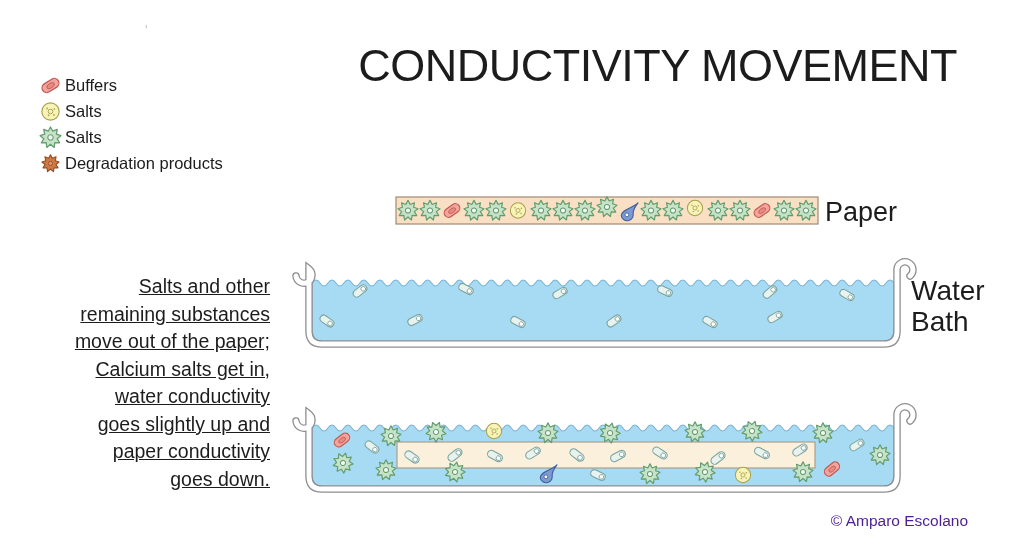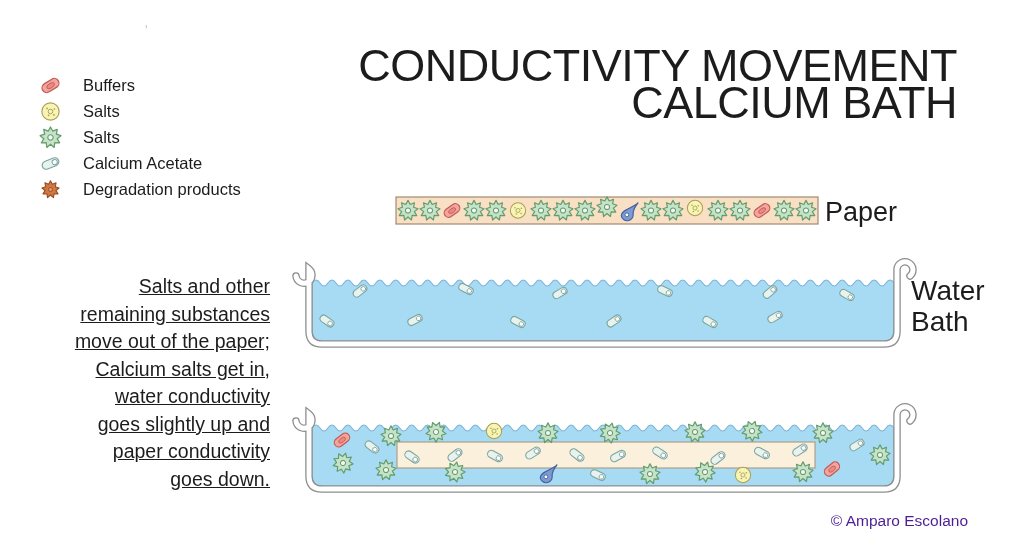--- a/index.html
+++ b/index.html
@@ -16,21 +16,21 @@
     --salt_green_fill:#c6e3c9; --salt_green_edge:#649c6c;
     --ca_fill:#e9f3ee; --ca_edge:#7ca3a0;
     --deg_fill:#ce7a45; --deg_edge:#9a4a1f;
   }
   #diagram{position:absolute;left:0;top:0;}
   .txt{position:absolute;}
   .title{top:47px;right:67px;text-align:right;font-size:45px;line-height:37px;letter-spacing:-.5px;}
   .legend{left:38px;top:72px;}
   .legend-row{display:flex;align-items:center;height:26px;}
   .legend-row svg{width:25px;height:25px;flex:0 0 25px;}
-  .legend-label{margin-left:20px;font-size:16.5px;}
+  .legend-label{margin-left:2px;font-size:16.5px;}
   .description{left:28px;top:273px;width:242px;text-align:right;
                font-size:19.5px;line-height:27.5px;white-space:pre-line;text-decoration:underline;}
   .paper-label{left:825px;top:197px;font-size:27px;}
   .waterbath-label{left:911px;top:275px;font-size:28px;line-height:31px;}
   .credit{right:56px;top:512px;font-size:15.5px;color:#4c1d95;}
   .stray{left:145px;top:22px;font-size:14px;color:#c9c9c9;}
   
   .gear{fill:var(--salt_green_fill);stroke:var(--salt_green_edge);stroke-width:1.3;stroke-linejoin:round;}
   .gear-hole{fill:#f0f8f1;stroke:var(--salt_green_edge);stroke-width:1.1;}
   .salty{fill:var(--salt_yellow_fill);stroke:var(--salt_yellow_edge);stroke-width:1.2;}
@@ -162,47 +162,40 @@
       <use href="#ic-buffer" transform="translate(832 469) rotate(-40) scale(0.9)" xlink:href="#ic-buffer"></use>
       <path class="tray-outer" d="M 296 421 A 8 8 0 1 0 309 414 L 309 476 Q 309 489 322 489 L 884 489 Q 897 489 897 476 L 897 414 A 8 8 0 1 1 910 421"></path>
       <path class="tray-inner" d="M 296 421 A 8 8 0 1 0 309 414 L 309 476 Q 309 489 322 489 L 884 489 Q 897 489 897 476 L 897 414 A 8 8 0 1 1 910 421"></path>
     </g>
 </svg>
 
 <div class="txt stray">'</div>
 
 <div class="txt title">
   <div>CONDUCTIVITY MOVEMENT</div>
-  <div>CALCIUM BATH</div>
 </div>
 
 <div class="txt legend" id="legend">
     <div class="legend-row">
       <svg viewBox="-13 -13 26 26">
         <use href="#ic-buffer" xlink:href="#ic-buffer" transform="rotate(-32)"></use>
       </svg>
       <span class="legend-label">Buffers</span>
     </div>
     <div class="legend-row">
       <svg viewBox="-13 -13 26 26">
         <use href="#ic-salty" xlink:href="#ic-salty" transform="rotate(0)"></use>
       </svg>
       <span class="legend-label">Salts</span>
     </div>
     <div class="legend-row">
       <svg viewBox="-13 -13 26 26">
         <use href="#ic-gear" xlink:href="#ic-gear" transform="rotate(0)"></use>
       </svg>
       <span class="legend-label">Salts</span>
-    </div>
-    <div class="legend-row">
-      <svg viewBox="-13 -13 26 26">
-        <use href="#ic-ca" xlink:href="#ic-ca" transform="rotate(-22)"></use>
-      </svg>
-      <span class="legend-label">Calcium Acetate</span>
     </div>
     <div class="legend-row">
       <svg viewBox="-13 -13 26 26">
         <use href="#ic-deg" xlink:href="#ic-deg" transform="rotate(0)"></use>
       </svg>
       <span class="legend-label">Degradation products</span>
     </div>
   </div>
 
 <div class="txt description">Salts and other

